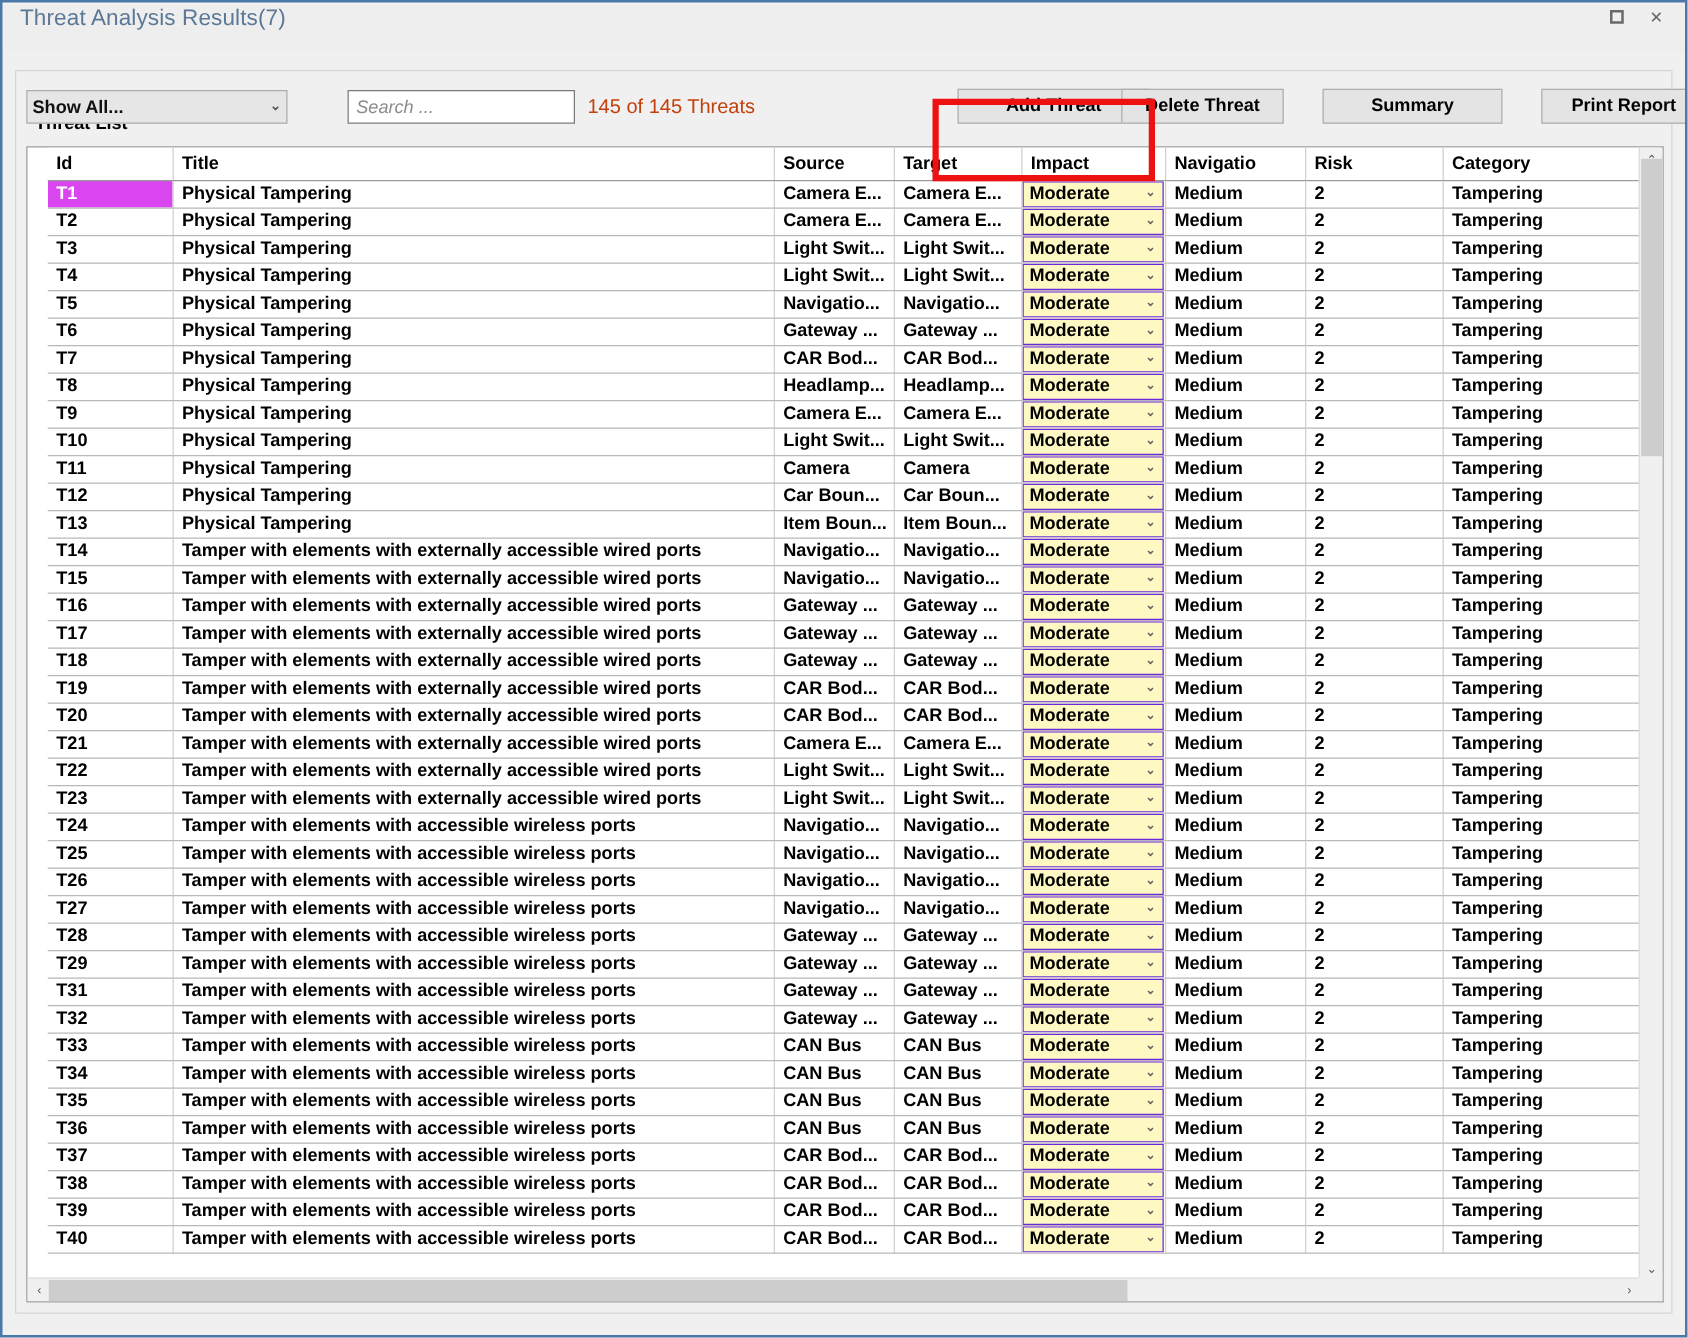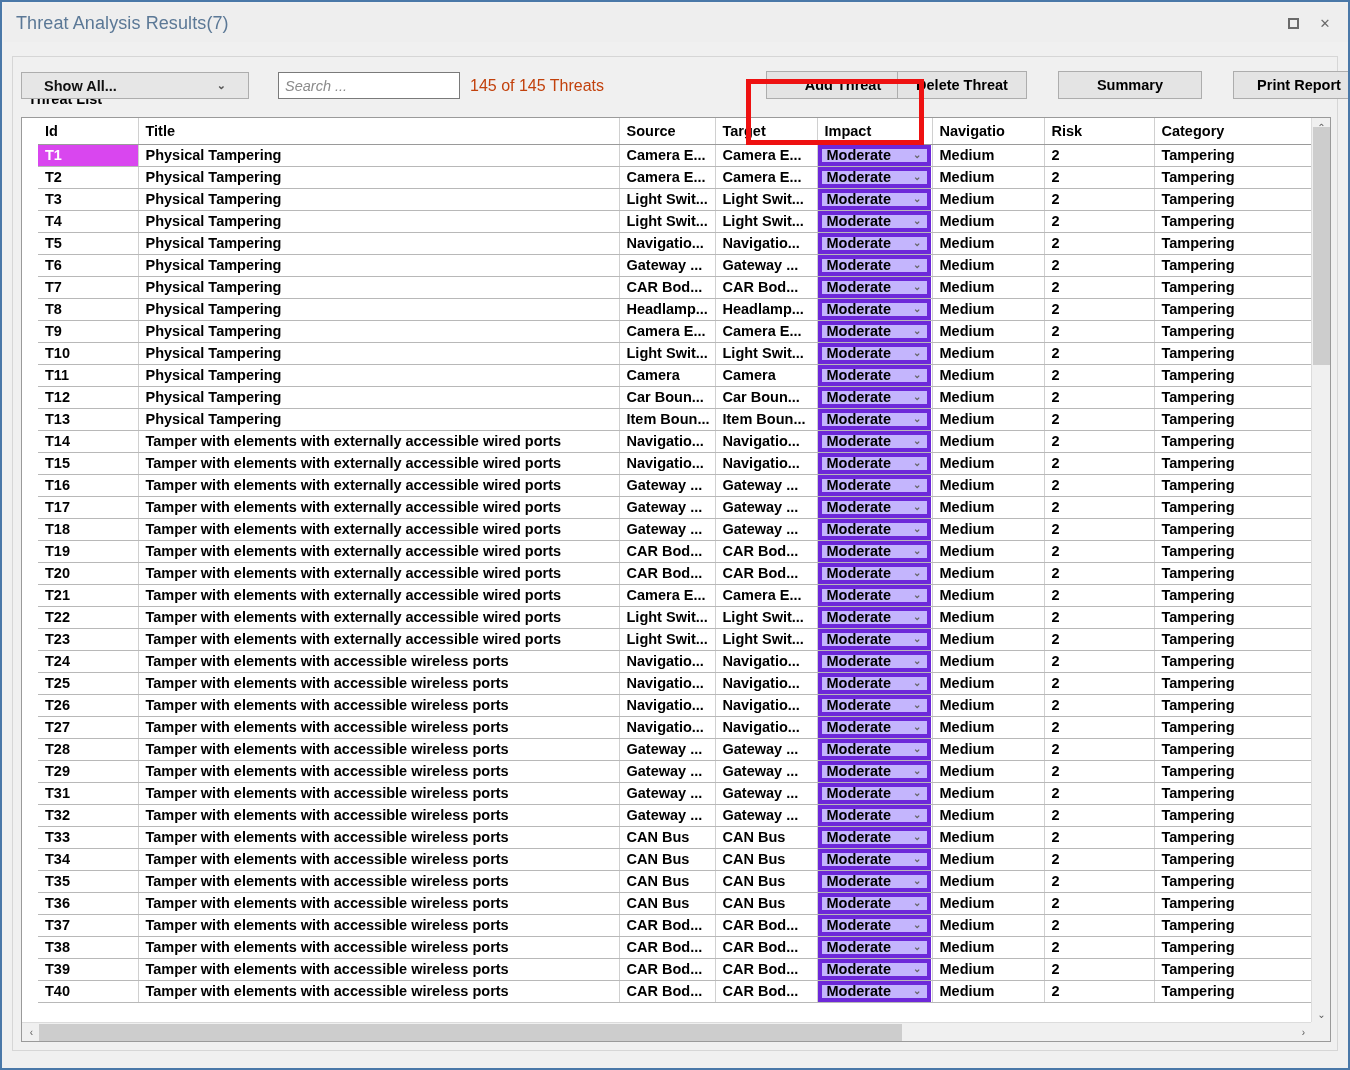--- a/index.html
+++ b/index.html
@@ -21,21 +21,21 @@
     overflow: hidden;
   }
 
   
   #titlebar {
     position: absolute;
     left: 2px; top: 2px;
     width: 1344px; height: 38px;
     background: #eeeeee;
     display: flex;
-    align-items: center;
+    align-items: flex-start;
   }
   #window-title {
     margin-left: 12px;
     font-size: 18px;
     color: #5b7896;
     letter-spacing: .1px;
     white-space: nowrap;
   }
   #titlebar-controls {
     margin-left: auto;
@@ -88,26 +88,26 @@
   
   #toolbar {
     position: absolute;
     left: 8px; top: 13px;
     width: 1310px; height: 34px;
   }
 
   #filter-select {
     position: absolute;
     left: 0; top: 2px;
-    width: 228px; height: 27px;
+    width: 209px; height: 27px;
     background: #e6e6e6;
     border: 1px solid #adadad;
     display: flex;
     align-items: center;
-    padding: 0 22px;
+    padding: 0 4px;
     font-size: 14.5px;
     font-weight: bold;
     color: #111;
     cursor: default;
   }
   #filter-select .chev {
     margin-left: auto;
     color: #555;
     font-size: 11px;
     line-height: 1;
@@ -231,22 +231,22 @@
   col.w-like     { width: 112px; }
   col.w-risk     { width: 110px; }
   col.w-cat      { width: 175px; }
 
   
   td.c-impact { padding: 0; position: relative; }
   .cell-combo {
     position: absolute;
     left: 0px; top: 0px;
     width: 113px; height: 21px;
-    border: 4px solid #6d28d9;
-    background: #c4b5fd;
+    border: 1px solid #6d28d9;
+    background: #fef9c3;
     display: flex;
     align-items: center;
     padding-left: 5px;
     font-weight: bold;
     font-size: 14.5px;
     color: #000;
     cursor: default;
     text-align: center;
   }
   .cell-combo .chev {

